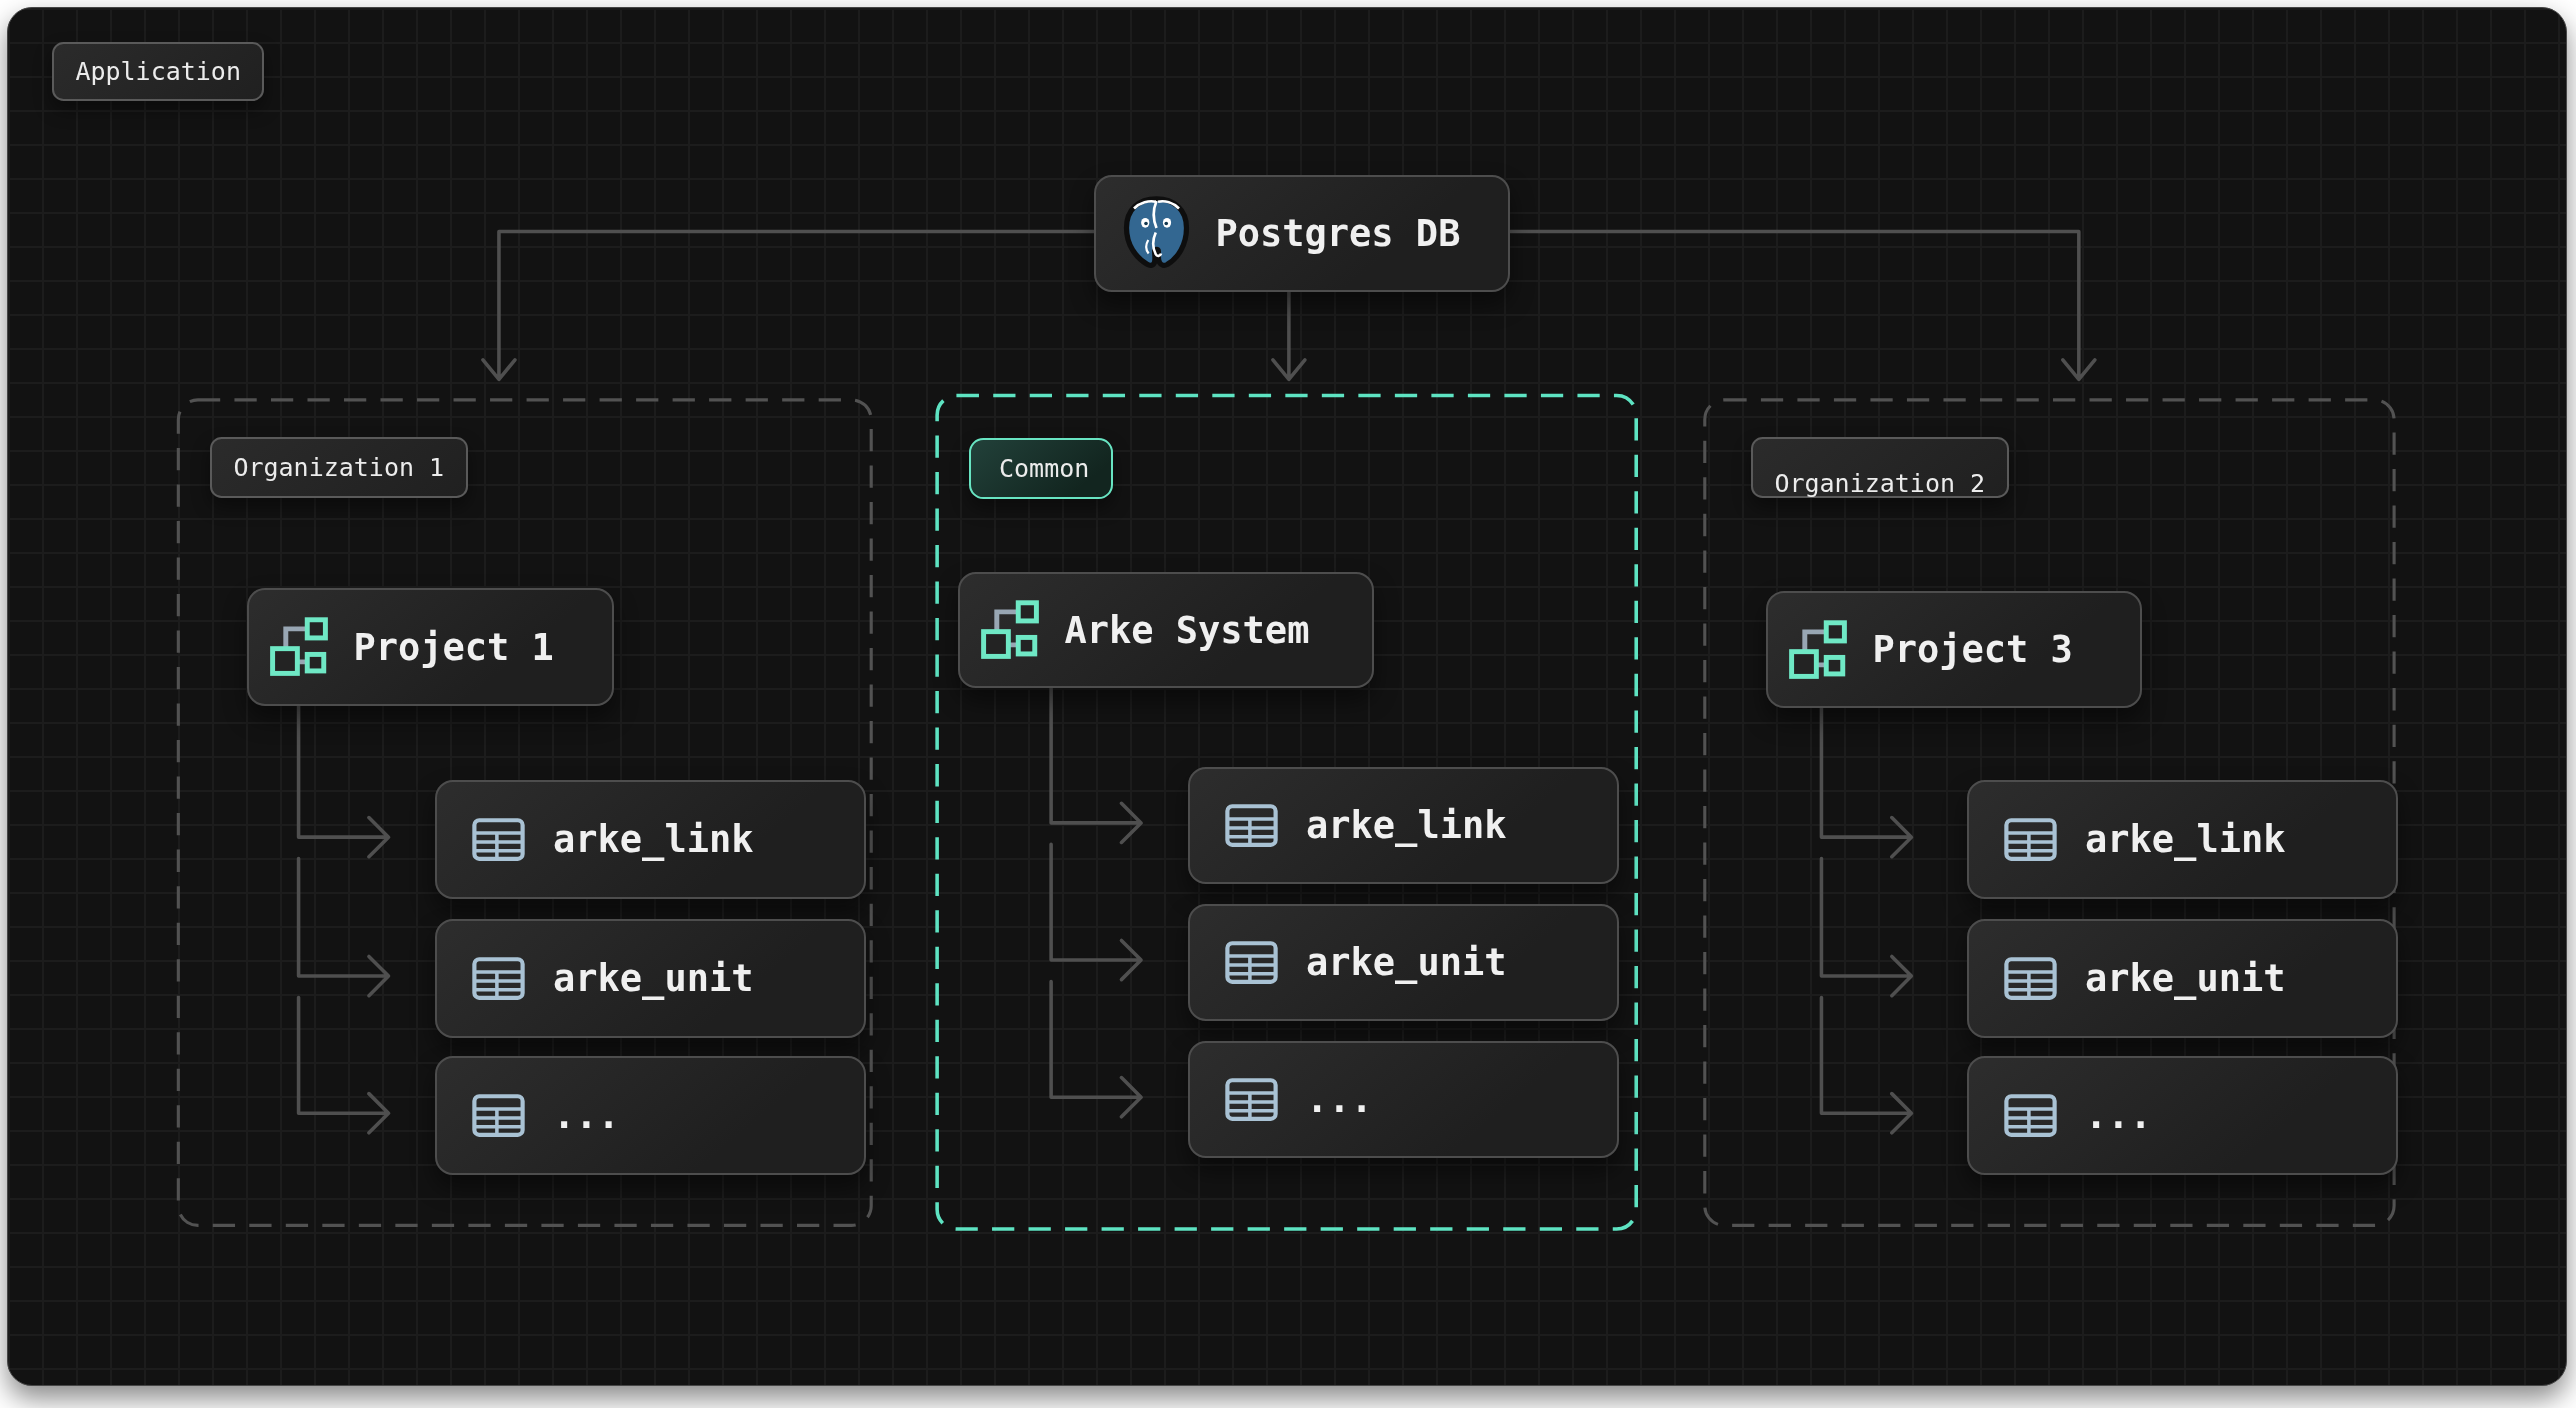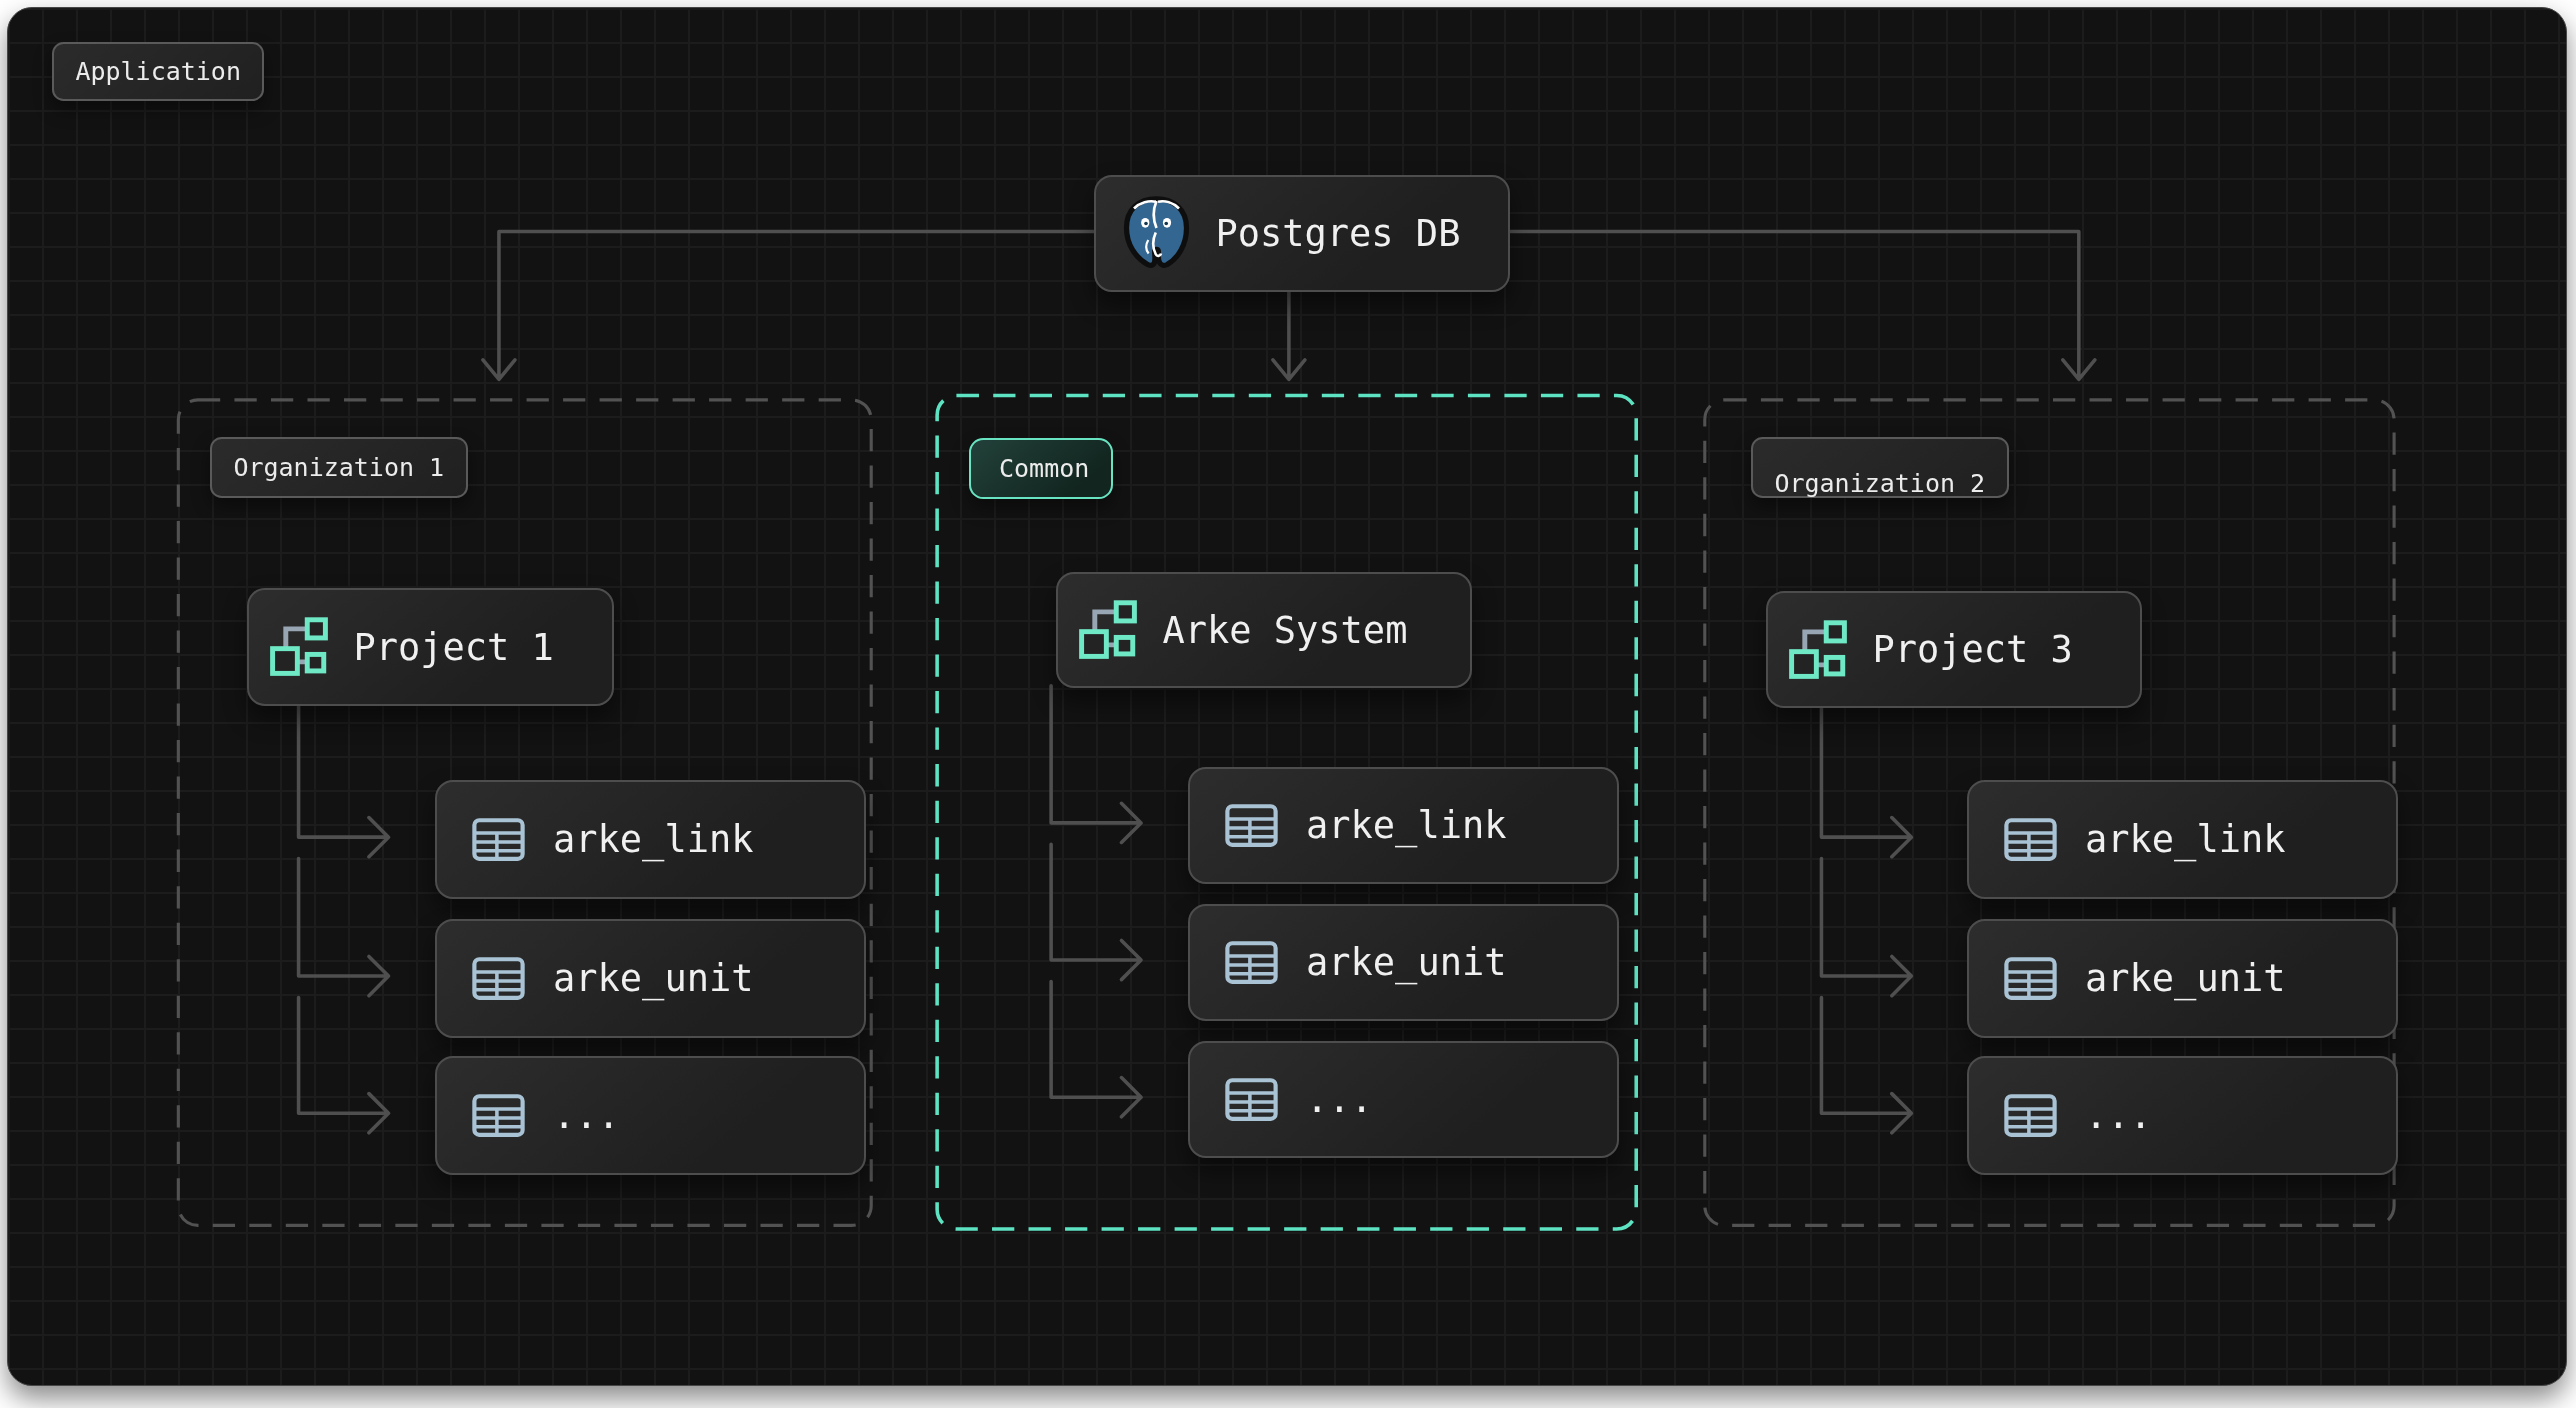--- a/index.html
+++ b/index.html
@@ -21,21 +21,21 @@
   
   .overlay{position:absolute;left:0;top:0;width:2576px;height:1408px;}
   
   .node{
     position:absolute;display:flex;align-items:center;
     background:linear-gradient(140deg,#2d2d2d 0%,#1f1f1f 70%);
     border:2.2px solid #4d4d4d;border-radius:18px;
     box-shadow:0 12.5px 23px rgba(0,0,0,.45);
     color:#f0f0f0;font-size:37px;white-space:nowrap;
   }
-  .node .txt{line-height:1;}
+  .node .txt{line-height:1;font-weight:bold;}
   .node svg{flex:0 0 auto;}
   
   .chip{
     position:absolute;display:flex;align-items:center;
     background:linear-gradient(140deg,#2b2b2b,#202020);
     border:2.2px solid #5a5a5a;border-radius:11.6px;
     color:#ececec;font-size:25px;line-height:1;white-space:nowrap;
     padding:0 21.4px;box-shadow:0 9px 18px rgba(0,0,0,.4);
   }
   .chip.teal{
@@ -134,21 +134,21 @@
     <rect x="2" y="2" width="30" height="24" rx="3" fill="none" stroke="#a9c2d4" stroke-width="2.6"></rect>
     <path d="M2 10 H32 M16 10 V26 M2 15.5 H32 M2 21 H32" fill="none" stroke="#a9c2d4" stroke-width="2.2"></path>
   </svg>
   <span class="txt">...</span>
 </div>
 
 <div class="chip teal" style="left:969px;top:438px;height:57px;padding-left:28px;">
   <span>Common</span>
 </div>
 
-<div class="node proj-node" style="left:1056px;top:572px;width:395px;height:112px;">
+<div class="node proj-node" style="left:958px;top:572px;width:395px;height:112px;">
   <svg width="66" height="66" viewBox="0 0 40 40">
     <path d="M12 24 V9 H25 M19 29 H25" fill="none" stroke="#98a6b3" stroke-width="3"></path>
     <rect x="4" y="21" width="15" height="15" fill="#232323" stroke="#6fe8c5" stroke-width="3"></rect>
     <rect x="25" y="3.5" width="11" height="11" fill="#232323" stroke="#6fe8c5" stroke-width="3"></rect>
     <rect x="25" y="24.5" width="10" height="10" fill="#232323" stroke="#6fe8c5" stroke-width="3"></rect>
   </svg>
   <span class="txt">Arke System</span>
 </div>
 
 <div class="node tbl-node" style="left:1160px;top:767px;width:393px;height:113px;">

